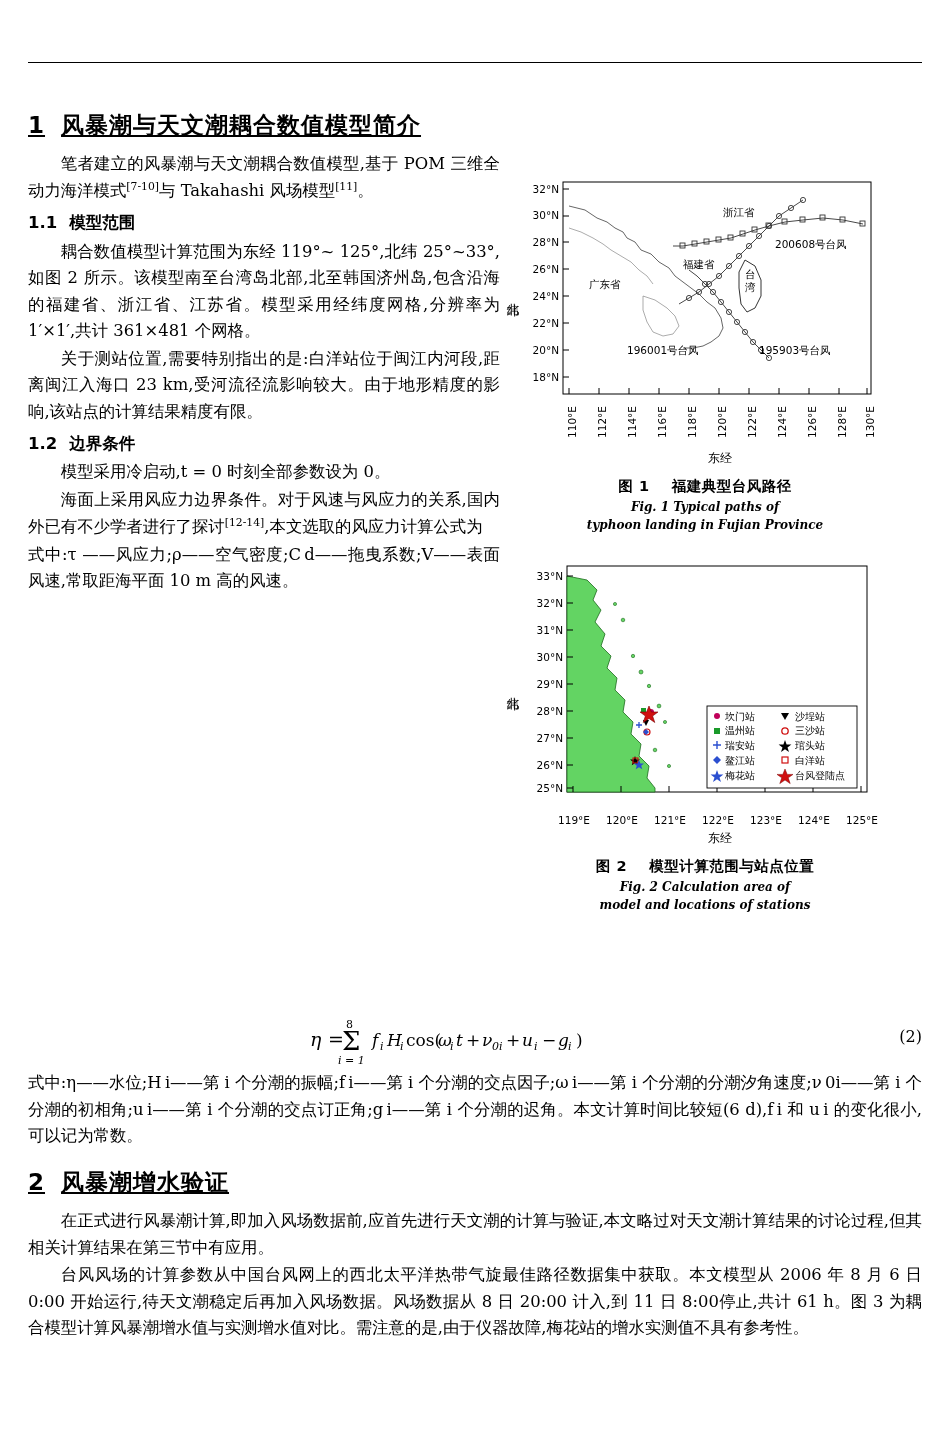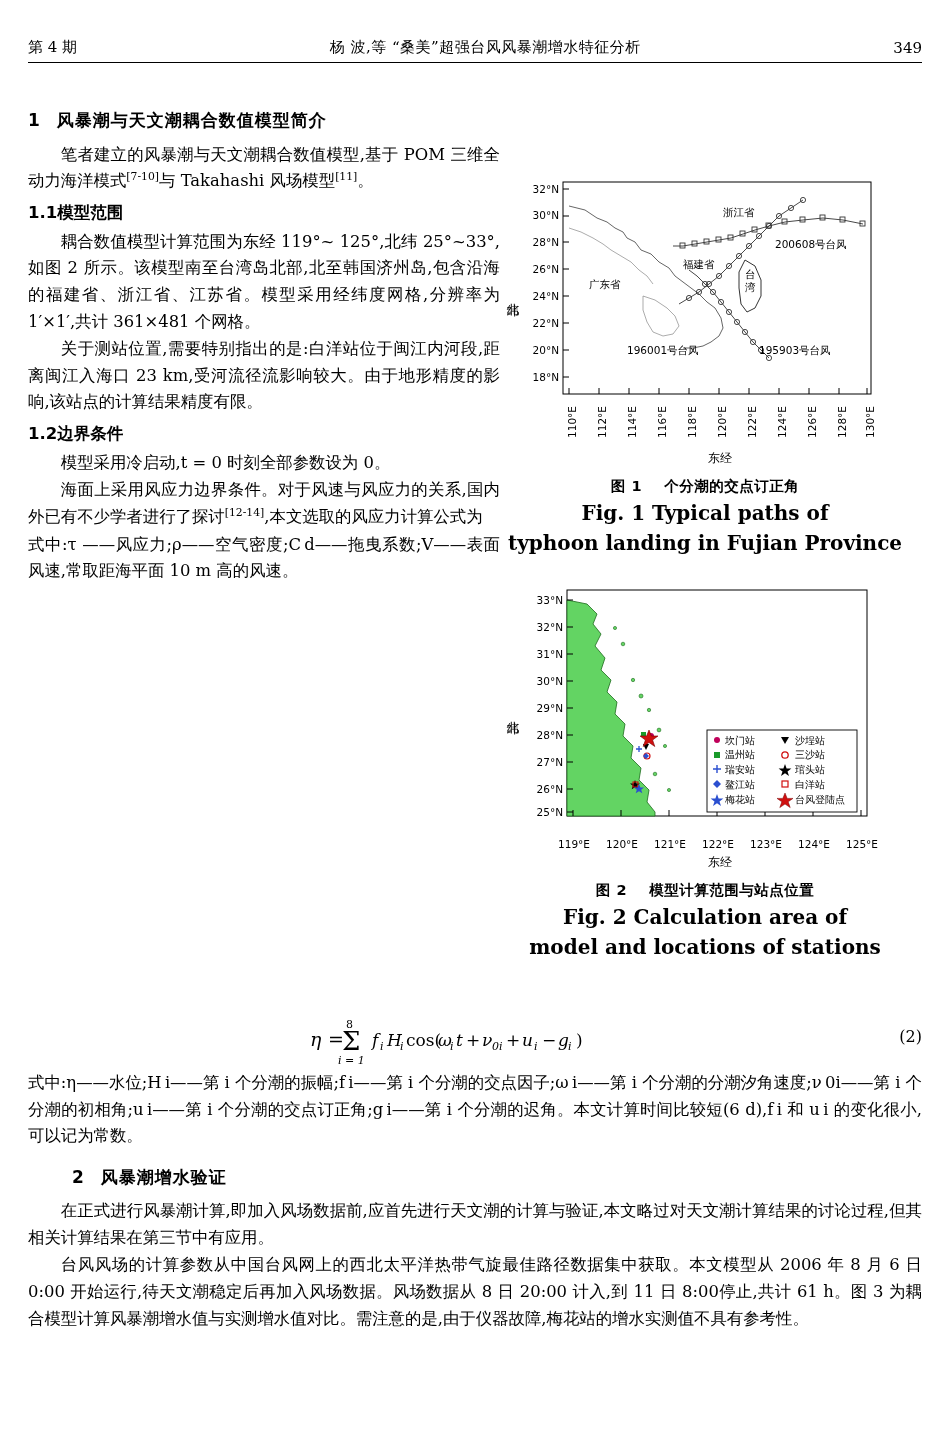--- a/index.html
+++ b/index.html
@@ -25,46 +25,47 @@
 
   
   .col-left{
     position:absolute;left:28px;top:96px;width:472px;
     font-size:16.4px;line-height:1.62;text-align:justify;
   }
   .para{margin:0 0 1px 0;text-indent:2em;}
   .para.noind{text-indent:0;}
   .h1{
     font-family:"DejaVu Sans","Liberation Sans",sans-serif;
-    font-weight:bold;font-size:17px;margin:11px 0 7px 0;text-indent:0;
+    font-weight:bold;font-size:23px;margin:11px 0 7px 0;text-indent:0;
     letter-spacing:1px;
+    text-decoration:underline;
   }
   .h1 .num{margin-right:16px;}
   .h2{
     font-family:"DejaVu Sans","Liberation Sans",sans-serif;
     font-weight:bold;font-size:16.5px;margin:5px 0 2px 0;text-indent:0;
   }
-  .h2 .num{margin-right:0;}
+  .h2 .num{margin-right:12px;}
   sup{font-size:0.66em;vertical-align:super;}
   .formula{
     text-align:center;font-family:"DejaVu Serif","Liberation Serif",serif;
     font-size:17px;margin:4px 0 2px 0;text-indent:0;position:relative;
   }
   .formula .eqno{position:absolute;right:0;top:0;font-size:16px;}
   .ital{font-style:italic;}
 
   
   .col-right{position:absolute;left:504px;top:176px;width:402px;}
 
   .caption{
     text-align:center;font-family:"DejaVu Sans","Liberation Sans",sans-serif;
     font-weight:bold;font-size:14.5px;line-height:1.5;margin-top:9px;
   }
   .caption .cn{letter-spacing:0.5px;}
-  .caption .en{font-family:"DejaVu Serif","Liberation Serif",serif;font-weight:bold;font-size:20px;}
+  .caption .en{font-family:"DejaVu Serif","Liberation Serif",serif;font-weight:bold;font-size:12px;font-style:italic;}
 
   .axlabel{font-family:"DejaVu Sans","Liberation Sans",sans-serif;font-size:12px;}
 
   
   .fullwidth{
     position:absolute;left:28px;top:1008px;width:894px;
     font-size:16.4px;line-height:1.62;text-align:justify;
   }
   .bigformula{
     text-align:center;font-size:17px;margin:6px 0 4px 0;position:relative;
@@ -76,25 +77,20 @@
     font-family:"DejaVu Sans","Liberation Sans",sans-serif;font-size:12.5px;
     letter-spacing:1px;
   }
   .tickfont{font-family:"DejaVu Sans","Liberation Sans",sans-serif;font-size:10.5px;}
 </style>
 </head>
 <body>
 
 <div class="page">
 
-  <div class="header">
-    <div class="hl">第 4 期</div>
-    <div class="hc">杨   波,等   “桑美”超强台风风暴潮增水特征分析</div>
-    <div class="hr">349</div>
-  </div>
   <div class="headrule"></div>
 
   <div class="col-left">
 
 
 
     <p class="h1"><span class="num">1</span><span>风暴潮与天文潮耦合数值模型简介</span></p>
 
     <p class="para"><span>笔者建立的风暴潮与天文潮耦合数值模型,基于 POM 三维全动力海洋模式</span><sup>[7-10]</sup><span>与 Takahashi 风场模型</span><sup>[11]</sup><span>。</span></p>
 
@@ -235,21 +231,21 @@
             <text transform="translate(282,4) rotate(-90)" text-anchor="end">124°E</text>
             <text transform="translate(312,4) rotate(-90)" text-anchor="end">126°E</text>
             <text transform="translate(342,4) rotate(-90)" text-anchor="end">128°E</text>
             <text transform="translate(370,4) rotate(-90)" text-anchor="end">130°E</text>
           </g>
         </svg>
       </div>
       <div class="axlabel" style="text-align:center;margin-top:-6px;padding-left:30px;">东经</div>
 
       <div class="caption">
-        <div class="cn"><span>图 1</span>&nbsp;&nbsp;&nbsp;&nbsp;<span>个分潮的交点订正角</span></div>
+        <div class="cn"><span>图 1</span>&nbsp;&nbsp;&nbsp;&nbsp;<span>福建典型台风路径</span></div>
         <div class="en">Fig. 1   Typical paths of</div>
         <div class="en">typhoon landing in Fujian Province</div>
       </div>
     </div>
 
     <div style="margin-top:26px;position:relative;">
       <div style="display:flex;align-items:center;">
         <div class="vert-label" style="margin-right:2px;height:230px;display:flex;align-items:center;justify-content:center;">北纬</div>
         <div style="flex:1;">
           <svg width="360" height="252" viewBox="0 0 360 252">
@@ -398,19 +394,19 @@
           <text x="248" y="32" font-size="17" font-style="italic">g</text>
           <text x="258" y="36" font-size="11" font-style="italic">i</text>
           <text x="266" y="32" font-size="17">)</text>
         </g>
       </svg>
       <span class="eqno">(2)</span>
     </div>
 
     <p class="para noind">式中:η——水位;H i——第 i 个分潮的振幅;f i——第 i 个分潮的交点因子;ω i——第 i 个分潮的分潮汐角速度;ν 0i——第 i 个分潮的初相角;u i——第 i 个分潮的交点订正角;g i——第 i 个分潮的迟角。本文计算时间比较短(6 d),f i 和 u i 的变化很小,可以记为常数。</p>
 
-    <p class="h1" style="margin-top:14px;margin-left:44px;"><span class="num">2</span><span>风暴潮增水验证</span></p>
+    <p class="h1" style="margin-top:14px;"><span class="num">2</span><span>风暴潮增水验证</span></p>
 
     <p class="para" style="margin-top:0;">在正式进行风暴潮计算,即加入风场数据前,应首先进行天文潮的计算与验证,本文略过对天文潮计算结果的讨论过程,但其相关计算结果在第三节中有应用。</p>
     <p class="para">台风风场的计算参数从中国台风网上的西北太平洋热带气旋最佳路径数据集中获取。本文模型从 2006 年 8 月 6 日 0:00 开始运行,待天文潮稳定后再加入风场数据。风场数据从 8 日 20:00 计入,到 11 日 8:00停止,共计 61 h。图 3 为耦合模型计算风暴潮增水值与实测增水值对比。需注意的是,由于仪器故障,梅花站的增水实测值不具有参考性。</p>
   </div>
 
 </div>
 
 </body></html>

